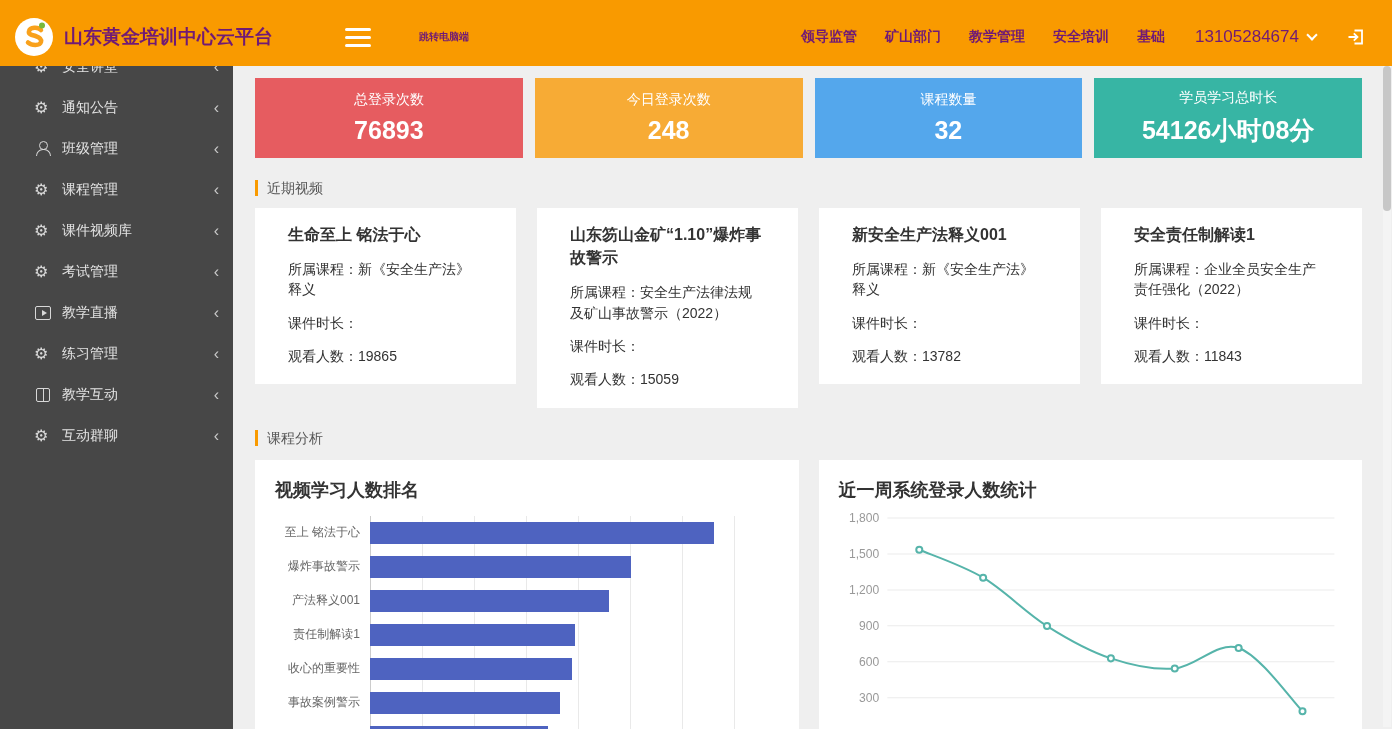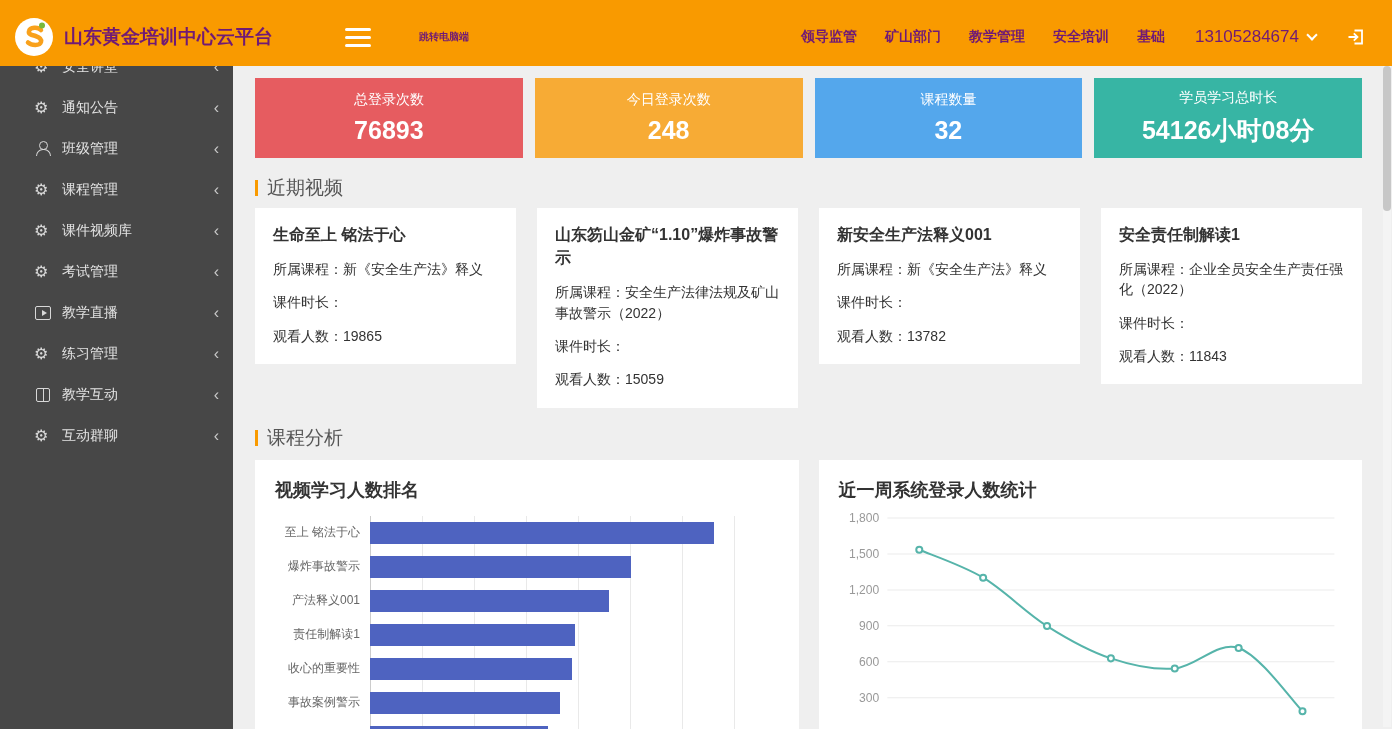--- a/index.html
+++ b/index.html
@@ -44,23 +44,23 @@
   .chev { margin-left:auto; margin-right:14px; color:#c9c9c9; font-size:16px; line-height:1; }
   .chev::before { content:"‹"; }
   
   .content { flex:1; padding:12px 30px 0 22px; overflow:hidden; position:relative; }
   .stats-row { display:flex; gap:12px; }
   .stat { flex:1; height:80px; color:#fff; display:flex; flex-direction:column;
           align-items:center; justify-content:center; }
   .stat-label { font-size:14px; }
   .stat-value { font-size:25px; font-weight:bold; margin-top:7px; }
   .section { margin-top:22px; border-left:3px solid #f99a00; padding-left:9px;
-             font-size:19px; color:#555; line-height:16px; }
+             font-size:14px; color:#555; line-height:16px; }
   .videos-row { display:flex; gap:21px; margin-top:12px; align-items:flex-start; }
-  .vcard { flex:1; background:#fff; padding:15px 18px 18px; cursor:pointer; }
+  .vcard { flex:1; background:#fff; padding:15px 33px 18px; cursor:pointer; }
   .vtitle { font-size:16px; font-weight:bold; color:#333; line-height:1.45; }
   .vinfo { font-size:14px; color:#333; margin-top:13px; line-height:1.45; }
   .charts-row { display:flex; gap:20px; margin-top:14px; align-items:flex-start; }
   .panel { flex:1; background:#fff; padding:18px 20px; height:345px; }
   .panel-title { font-size:18px; font-weight:bold; color:#333; }
   
   .bar-chart { margin-top:14px; }
   .bar-body { position:relative; }
   .bar-grid { position:absolute; left:95px; right:45px; top:0; bottom:0; }
   .gline { position:absolute; top:0; bottom:0; width:1px; background:#e9e9e9; }

